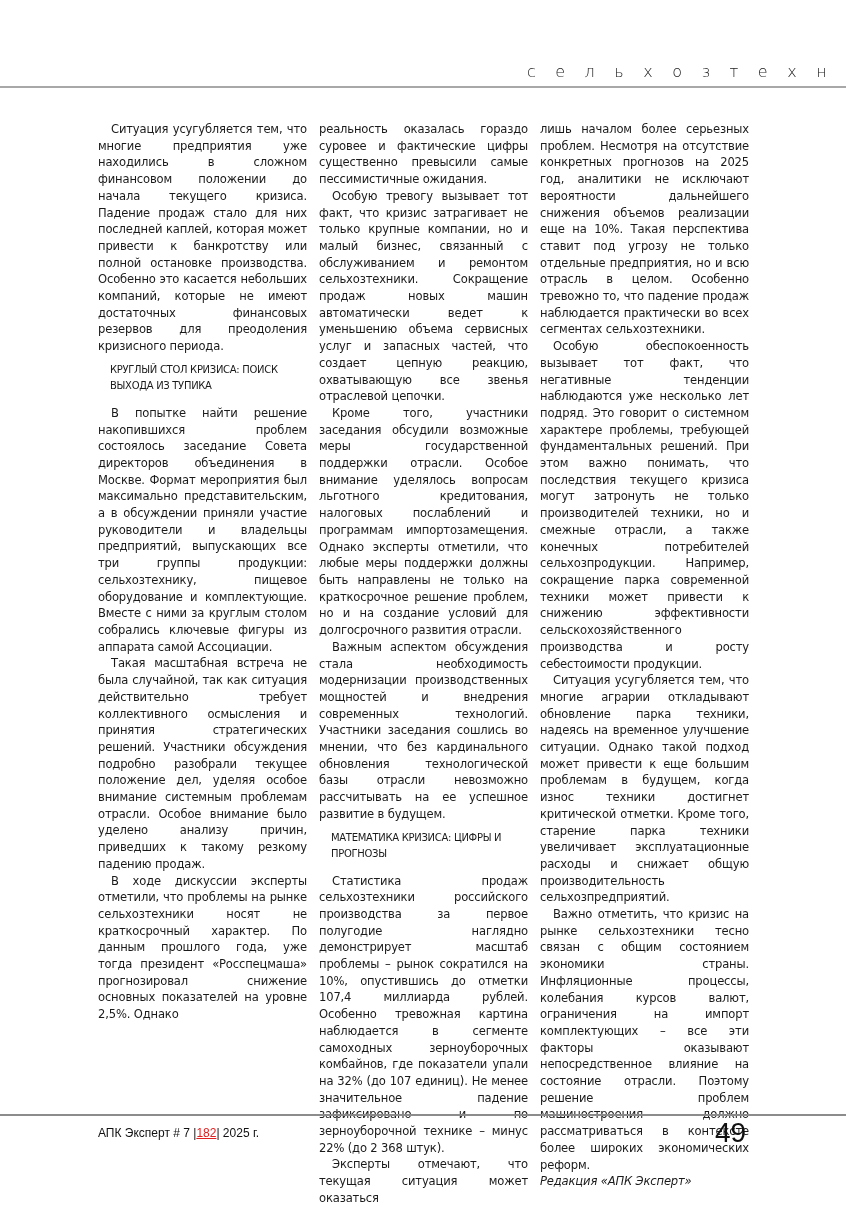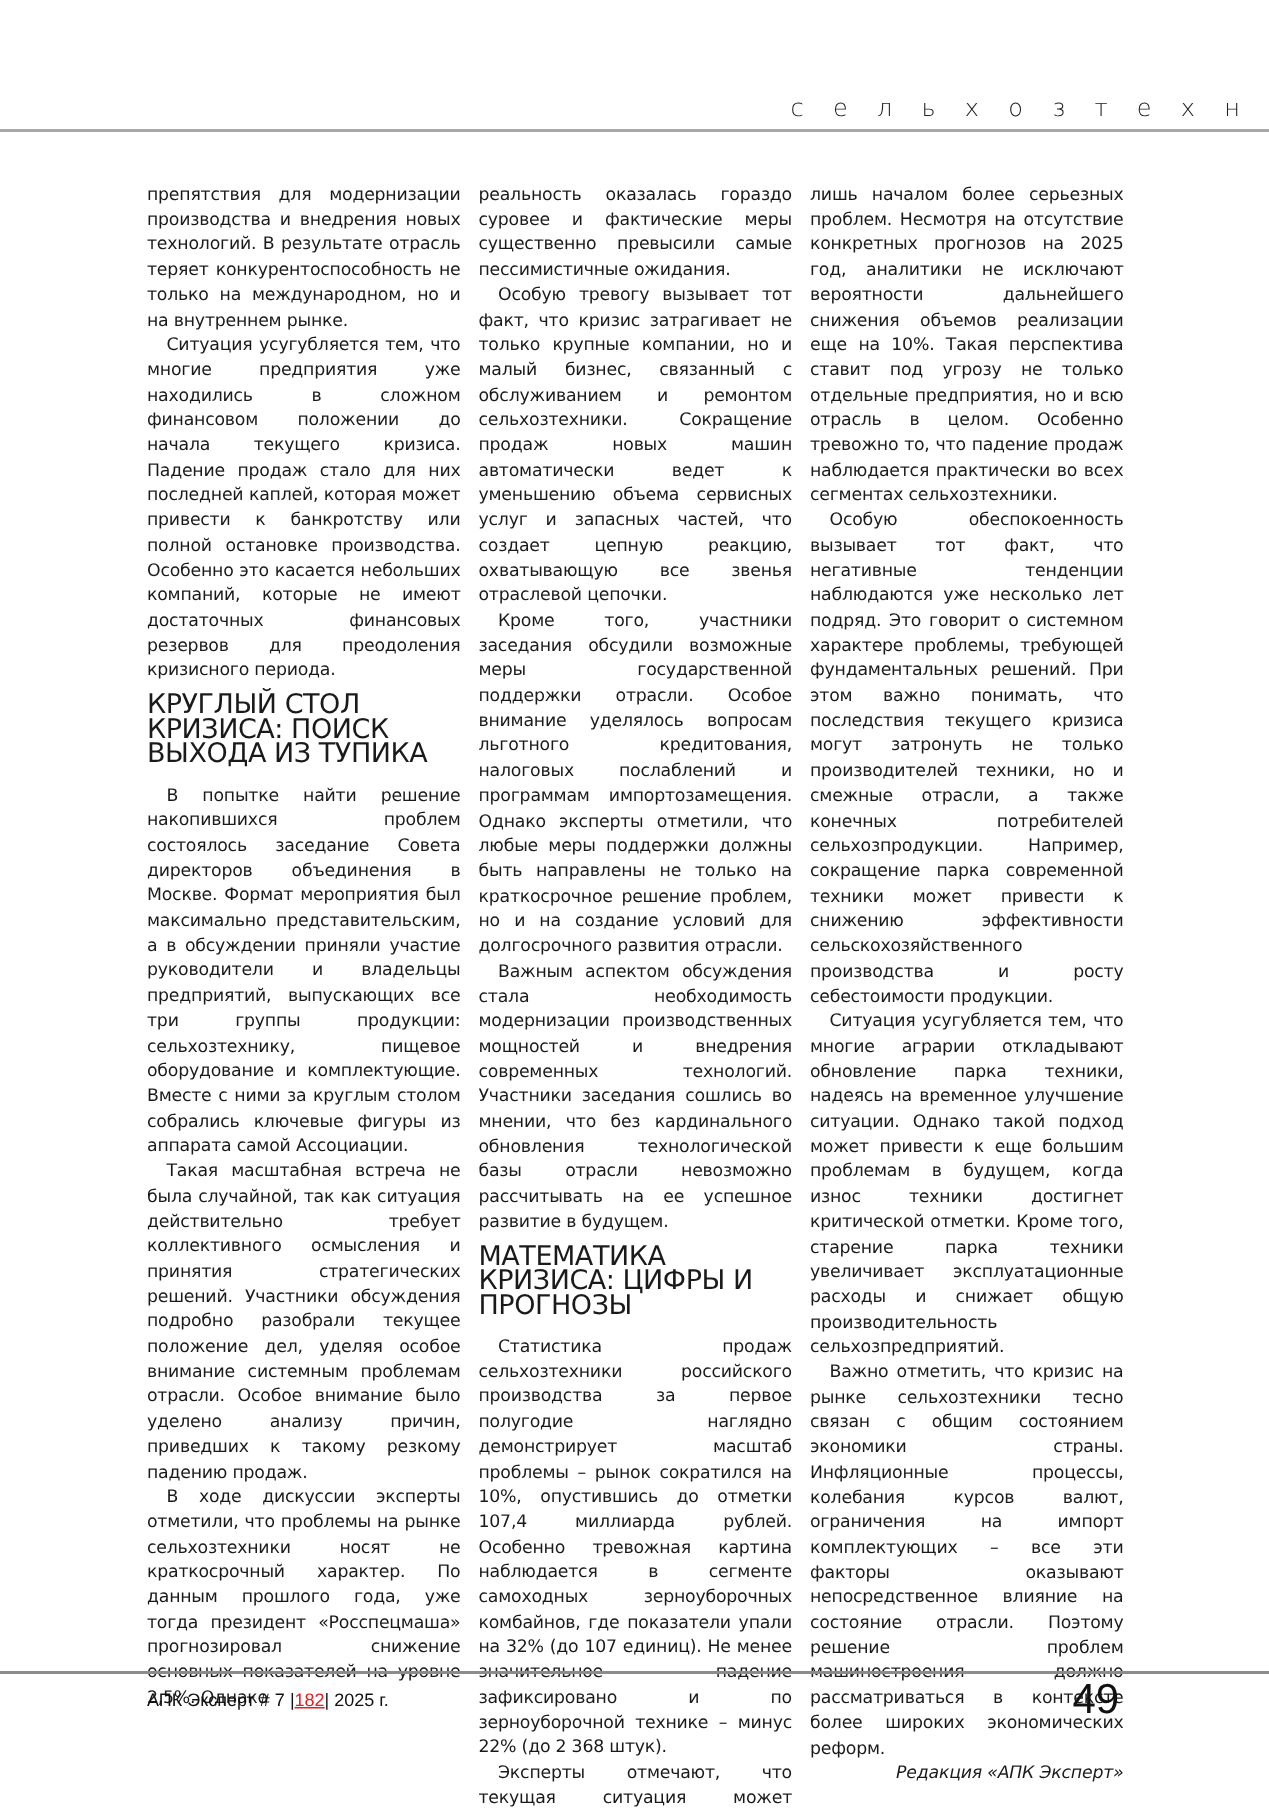--- a/index.html
+++ b/index.html
@@ -9,49 +9,48 @@
          font-size: 16px; letter-spacing: 7.2px; color: #222; font-weight: 300; white-space: nowrap; }
   .header-rule { position: absolute; top: 86px; left: 0; width: 846px; height: 2px; background: #a8a8a8; }
   .columns { position: absolute; top: 121px; left: 98px; width: 650px; height: 970px; }
   .col { position: absolute; top: 0; width: 209px; font-size: 11.55px; line-height: 16.7px;
          text-align: justify; hyphens: manual; letter-spacing: -0.15px; }
   .col1 { left: 0; }
   .col2 { left: 221px; }
   .col3 { left: 442px; }
   .col p { margin: 0; }
   .col p.indent { text-indent: 13px; }
-  .col h2 { margin: 7px 0 10px 0; font-size: 18px; line-height: 16.5px; font-weight: normal;
+  .col h2 { margin: 7px 0 10px 12px; font-size: 10px; line-height: 16.5px; font-weight: normal;
             letter-spacing: -0.3px; text-align: left; color: #1a1a1a; }
-  .signature { text-align: right; font-style: italic; margin-top: 0; }
+  .signature { text-align: left; font-style: italic; margin-top: 0; }
   .footer-rule { position: absolute; top: 1114px; left: 0; width: 846px; height: 2px; background: #8c8c8c; }
   .footer-left { position: absolute; top: 1126px; left: 98px; font-size: 12px; color: #111; white-space: nowrap;
                  font-family: "Liberation Sans", sans-serif; }
   .footer-left .mag { font-weight: normal; }
   .footer-left .issue-total { color: #e02020; text-decoration: underline; }
   .page-number { position: absolute; top: 1117px; left: 715px; font-size: 28px; color: #111;
                  font-family: "Liberation Sans", sans-serif; }
 </style>
 </head>
 <body>
 
 <div class="section-label">с е л ь х о з т е х н и к а</div>
 <div class="header-rule"></div>
 
 <div class="columns">
   <div class="col col1">
-    <p>препятствия для модернизации производства и внедрения новых технологий. В результате отрасль теряет конкурентоспособность не только на международном, но и на внутреннем рынке.</p>
     <p class="indent">Ситуация усугубляется тем, что многие предприятия уже находились в сложном финансовом положении до начала текущего кризиса. Падение продаж стало для них последней каплей, которая может привести к банкротству или полной остановке производства. Особенно это касается небольших компаний, которые не имеют достаточных финансовых резервов для преодоления кризисного периода.</p>
     <h2>КРУГЛЫЙ СТОЛ КРИЗИСА: ПОИСК ВЫХОДА ИЗ ТУПИКА</h2>
     <p class="indent">В попытке найти решение накопившихся проблем состоялось заседание Совета директоров объединения в Москве. Формат мероприятия был максимально представительским, а в обсуждении приняли участие руководители и владельцы предприятий, выпускающих все три группы продукции: сельхозтехнику, пищевое оборудование и комплектующие. Вместе с ними за круглым столом собрались ключевые фигуры из аппарата самой Ассоциации.</p>
     <p class="indent">Такая масштабная встреча не была случайной, так как ситуация действительно требует коллективного осмысления и принятия стратегических решений. Участники обсуждения подробно разобрали текущее положение дел, уделяя особое внимание системным проблемам отрасли. Особое внимание было уделено анализу причин, приведших к такому резкому падению продаж.</p>
     <p class="indent">В ходе дискуссии эксперты отметили, что проблемы на рынке сельхозтехники носят не краткосрочный характер. По данным прошлого года, уже тогда президент «Росспецмаша» прогнозировал снижение основных показателей на уровне 2,5%. Однако</p>
   </div>
 
   <div class="col col2">
-    <p>реальность оказалась гораздо суровее и фактические меры существенно превысили самые пессимистичные ожидания.</p>
+    <p>реальность оказалась гораздо суровее и фактические цифры существенно превысили самые пессимистичные ожидания.</p>
     <p class="indent">Особую тревогу вызывает тот факт, что кризис затрагивает не только крупные компании, но и малый бизнес, связанный с обслуживанием и ремонтом сельхозтехники. Сокращение продаж новых машин автоматически ведет к уменьшению объема сервисных услуг и запасных частей, что создает цепную реакцию, охватывающую все звенья отраслевой цепочки.</p>
     <p class="indent">Кроме того, участники заседания обсудили возможные меры государственной поддержки отрасли. Особое внимание уделялось вопросам льготного кредитования, налоговых послаблений и программам импортозамещения. Однако эксперты отметили, что любые меры поддержки должны быть направлены не только на краткосрочное решение проблем, но и на создание условий для долгосрочного развития отрасли.</p>
     <p class="indent">Важным аспектом обсуждения стала необходимость модернизации производственных мощностей и внедрения современных технологий. Участники заседания сошлись во мнении, что без кардинального обновления технологической базы отрасли невозможно рассчитывать на ее успешное развитие в будущем.</p>
     <h2>МАТЕМАТИКА КРИЗИСА: ЦИФРЫ И ПРОГНОЗЫ</h2>
     <p class="indent">Статистика продаж сельхозтехники российского производства за первое полугодие наглядно демонстрирует масштаб проблемы – рынок сократился на 10%, опустившись до отметки 107,4 миллиарда рублей. Особенно тревожная картина наблюдается в сегменте самоходных зерноуборочных комбайнов, где показатели упали на 32% (до 107 единиц). Не менее значительное падение зафиксировано и по зерноуборочной технике – минус 22% (до 2 368 штук).</p>
     <p class="indent">Эксперты отмечают, что текущая ситуация может оказаться</p>
   </div>
 
   <div class="col col3">
     <p>лишь началом более серьезных проблем. Несмотря на отсутствие конкретных прогнозов на 2025 год, аналитики не исключают вероятности дальнейшего снижения объемов реализации еще на 10%. Такая перспектива ставит под угрозу не только отдельные предприятия, но и всю отрасль в целом. Особенно тревожно то, что падение продаж наблюдается практически во всех сегментах сельхозтехники.</p>

